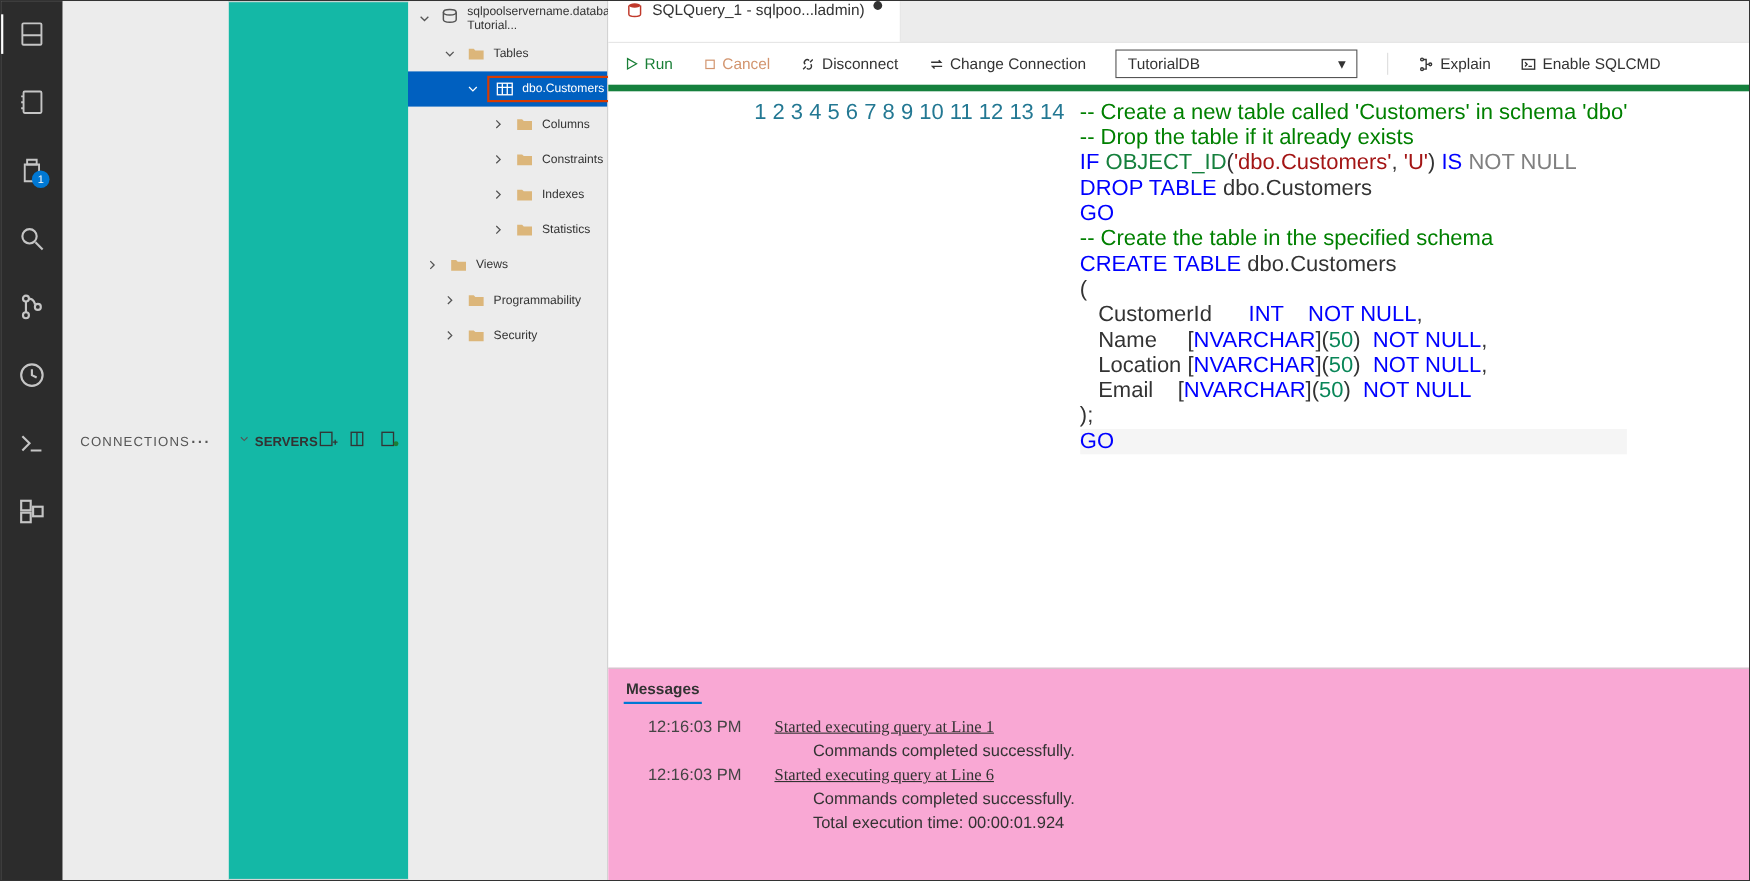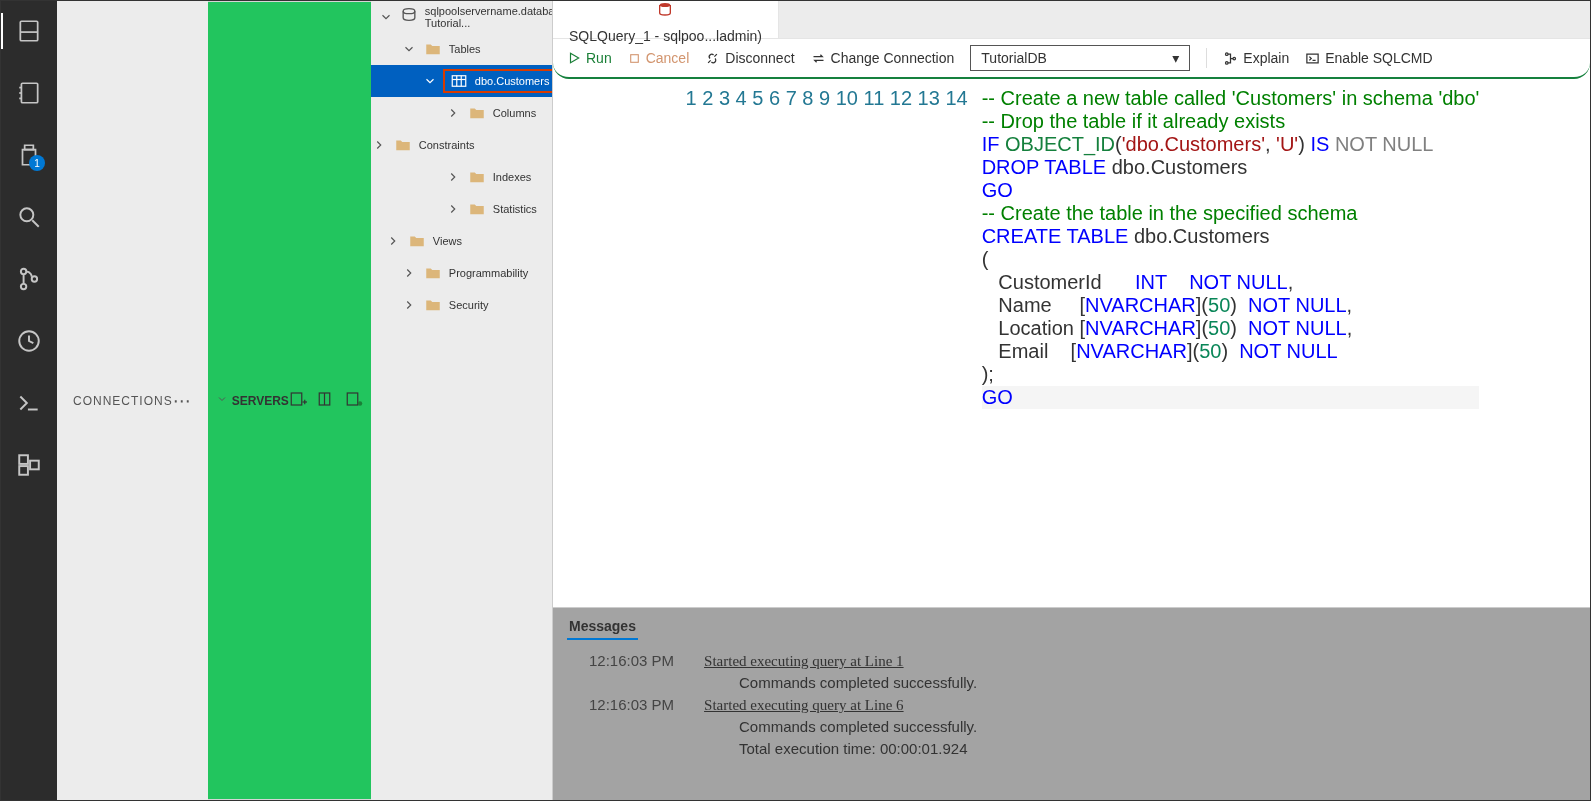--- a/index.html
+++ b/index.html
@@ -10,36 +10,36 @@
   .activity-bar { width: 56px; background: #2c2c2c; display: flex; flex-direction: column; align-items: center; padding-top: 12px; gap: 26px; }
   .activity-item { width: 36px; height: 36px; display:flex; align-items:center; justify-content:center; cursor:pointer; position:relative; }
   .activity-item svg { stroke: #c5c5c5; fill: none; }
   .activity-item.active::before { content:""; position:absolute; left:-10px; top:0; height:36px; width:2px; background:#fff; }
   .badge { position:absolute; bottom:2px; right:2px; background:#0078d4; color:#fff; border-radius:50%; width:16px; height:16px; font-size:10px; display:flex; align-items:center; justify-content:center; }
 
   
   .side-panel { width: 496px; background:#ececec; border-right:1px solid #ccc; display:flex; flex-direction:row; }
   .panel-title { padding: 8px 16px; font-size:12px; letter-spacing:1px; display:flex; align-items:center; justify-content:space-between; color:#555; }
   .panel-title .dots { font-size:18px; cursor:pointer; }
-  .panel-section { background:#22c55e; border-top:1px solid #d6d6d6; border-bottom:1px solid #d6d6d6; padding:4px 8px; display:flex; align-items:center; justify-content:space-between; font-size:12px; font-weight:bold; }
+  .panel-section { background:#14b8a6; border-top:1px solid #d6d6d6; border-bottom:1px solid #d6d6d6; padding:4px 8px; display:flex; align-items:center; justify-content:space-between; font-size:12px; font-weight:bold; }
   .panel-section .section-left { display:flex; align-items:center; gap:4px; }
   .panel-section .section-actions { display:flex; gap:10px; }
   .tree { flex:1; overflow:auto; font-size:11px; }
   .tree-row { display:flex; align-items:center; height:32px; cursor:pointer; gap:6px; }
   .tree-row.selected { background:#0060c0; color:#fff; }
   .tree-row .chev { width:16px; display:flex; justify-content:center; }
   .tree-row .icon-slot { width:20px; display:flex; justify-content:center; }
   .highlight-box { border:2px solid #d83b01; padding: 1px 4px; display:inline-flex; align-items:center; gap:6px;}
 
   
   .editor-area { flex:1; display:flex; flex-direction:column; background:#fff; min-width:0;}
   .tabs { display:flex; height:38px; border-bottom:1px solid #e5e5e5; background:#ececec; }
-  .tab { display:flex; align-items:center; padding:0 16px; gap:8px; background:#fff; border-right:1px solid #e5e5e5; cursor:pointer;flex-direction:column; }
+  .tab { display:flex; align-items:flex-start; padding:0 16px; gap:8px; background:#fff; border-right:1px solid #e5e5e5; cursor:pointer; }
   .tab .dirty-dot { width:8px; height:8px; border-radius:50%; background:#333; }
-  .toolbar { display:flex; align-items:center; padding:6px 14px; gap:16px; border-bottom:2px solid #15803d; font-size:14px;border-radius:16px; }
+  .toolbar { display:flex; align-items:center; padding:6px 14px; gap:27px; border-bottom:6px solid #15803d; font-size:14px; }
   .tb-item { display:flex; align-items:center; gap:5px; cursor:pointer; color:#333; white-space:nowrap;}
   .tb-item.green { color:#1a7f37; }
   .tb-item.disabled { color:#c77a4a; opacity:.8; }
   .divider { width:1px; height:20px; background:#ddd; }
   .db-select { border:1px solid #555; padding:4px 10px; width:220px; display:flex; align-items:center; justify-content:space-between; cursor:pointer;}
 
   .code-wrap { flex:1; display:flex; overflow:auto; font-family: Consolas, "Courier New", monospace; font-size:20px; line-height:23px;justify-content:center; }
   .gutter { text-align:right; color:#237893; padding: 8px 14px 8px 22px; user-select:none; }
   .code { padding:8px 0; white-space:pre; }
   .current-line { background:#f5f5f5; display:inline-block; min-width:100%; }
@@ -47,21 +47,21 @@
   
   .c-comment { color:#008000; }
   .c-key { color:#0000ff; }
   .c-str { color:#a31515; }
   .c-num { color:#098658; }
   .c-grey { color:#808080; }
   .c-func { color:#15803d; }
   .c-type { color:#0000ff; }
 
   
-  .messages-panel { border-top:1px solid #ccc; background:#a3a3a3; }
+  .messages-panel { border-top:1px solid #ccc; background:#f9a8d4; }
   .messages-tabs { padding:6px 14px 0 14px; }
   .messages-tab { display:inline-block; padding:4px 2px; font-weight:600; color:#333; border-bottom:2px solid #0078d4;}
   .messages-body { padding:10px 20px 40px 36px; font-family: Consolas, monospace; font-size:15px; line-height:22px; }
   .msg-row { display:flex; gap:30px; }
   .msg-time { color:#444; }
   .msg-link { text-decoration: underline; color:#333;font-family:Liberation Serif, serif; }
   .msg-indent { margin-left: 150px; }
   .folder { fill:#dcb67a; }
   .chev svg { stroke:#555; }
   .selected .chev svg { stroke:#fff; }
@@ -208,21 +208,21 @@
             <polyline points="9 6 15 12 9 18"></polyline>
           </svg>
         </span>
       <span class="icon-slot">
           <svg width="18" height="18" viewBox="0 0 24 24">
             <path class="folder" d="M3 6h6l2 2h10v11H3z"></path>
           </svg>
         </span>
       <span>Columns</span>
     </div>
-    <div class="tree-row" style="">
+    <div class="tree-row" style="padding-left:74px">
       <span class="chev">
           <svg width="14" height="14" viewBox="0 0 24 24" fill="none" stroke-width="2">
             <polyline points="9 6 15 12 9 18"></polyline>
           </svg>
         </span>
       <span class="icon-slot">
           <svg width="18" height="18" viewBox="0 0 24 24">
             <path class="folder" d="M3 6h6l2 2h10v11H3z"></path>
           </svg>
         </span>

